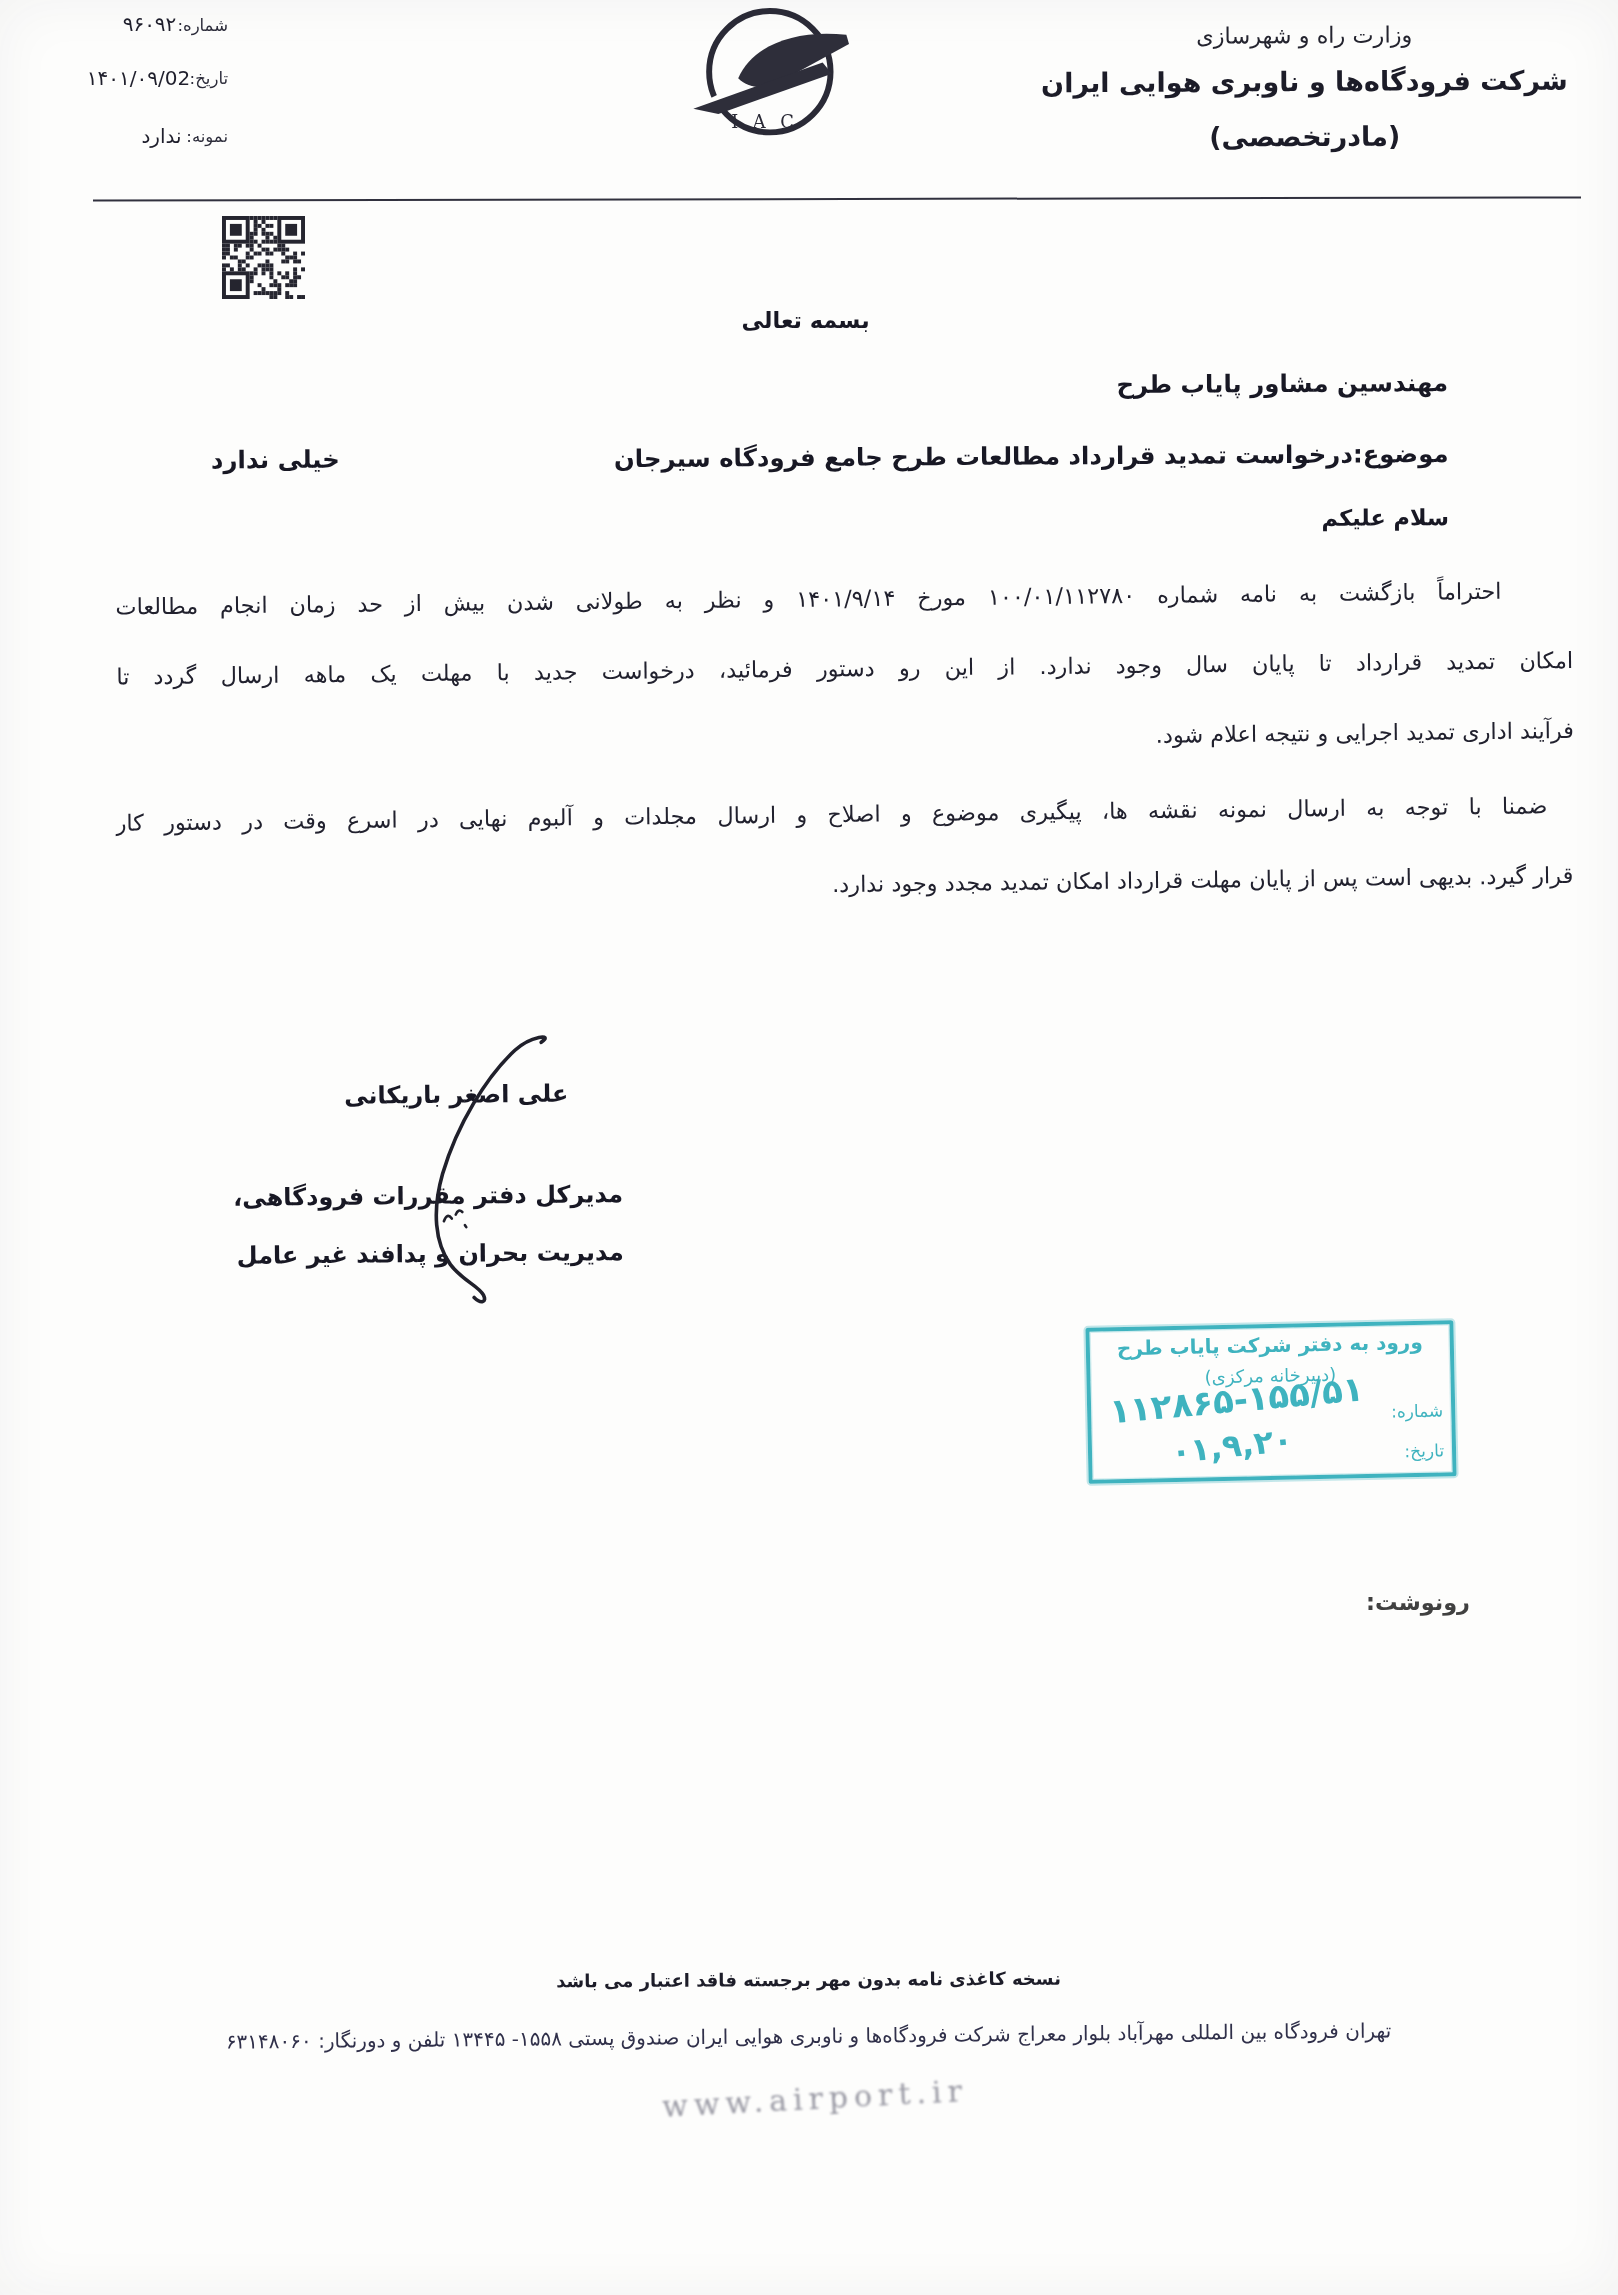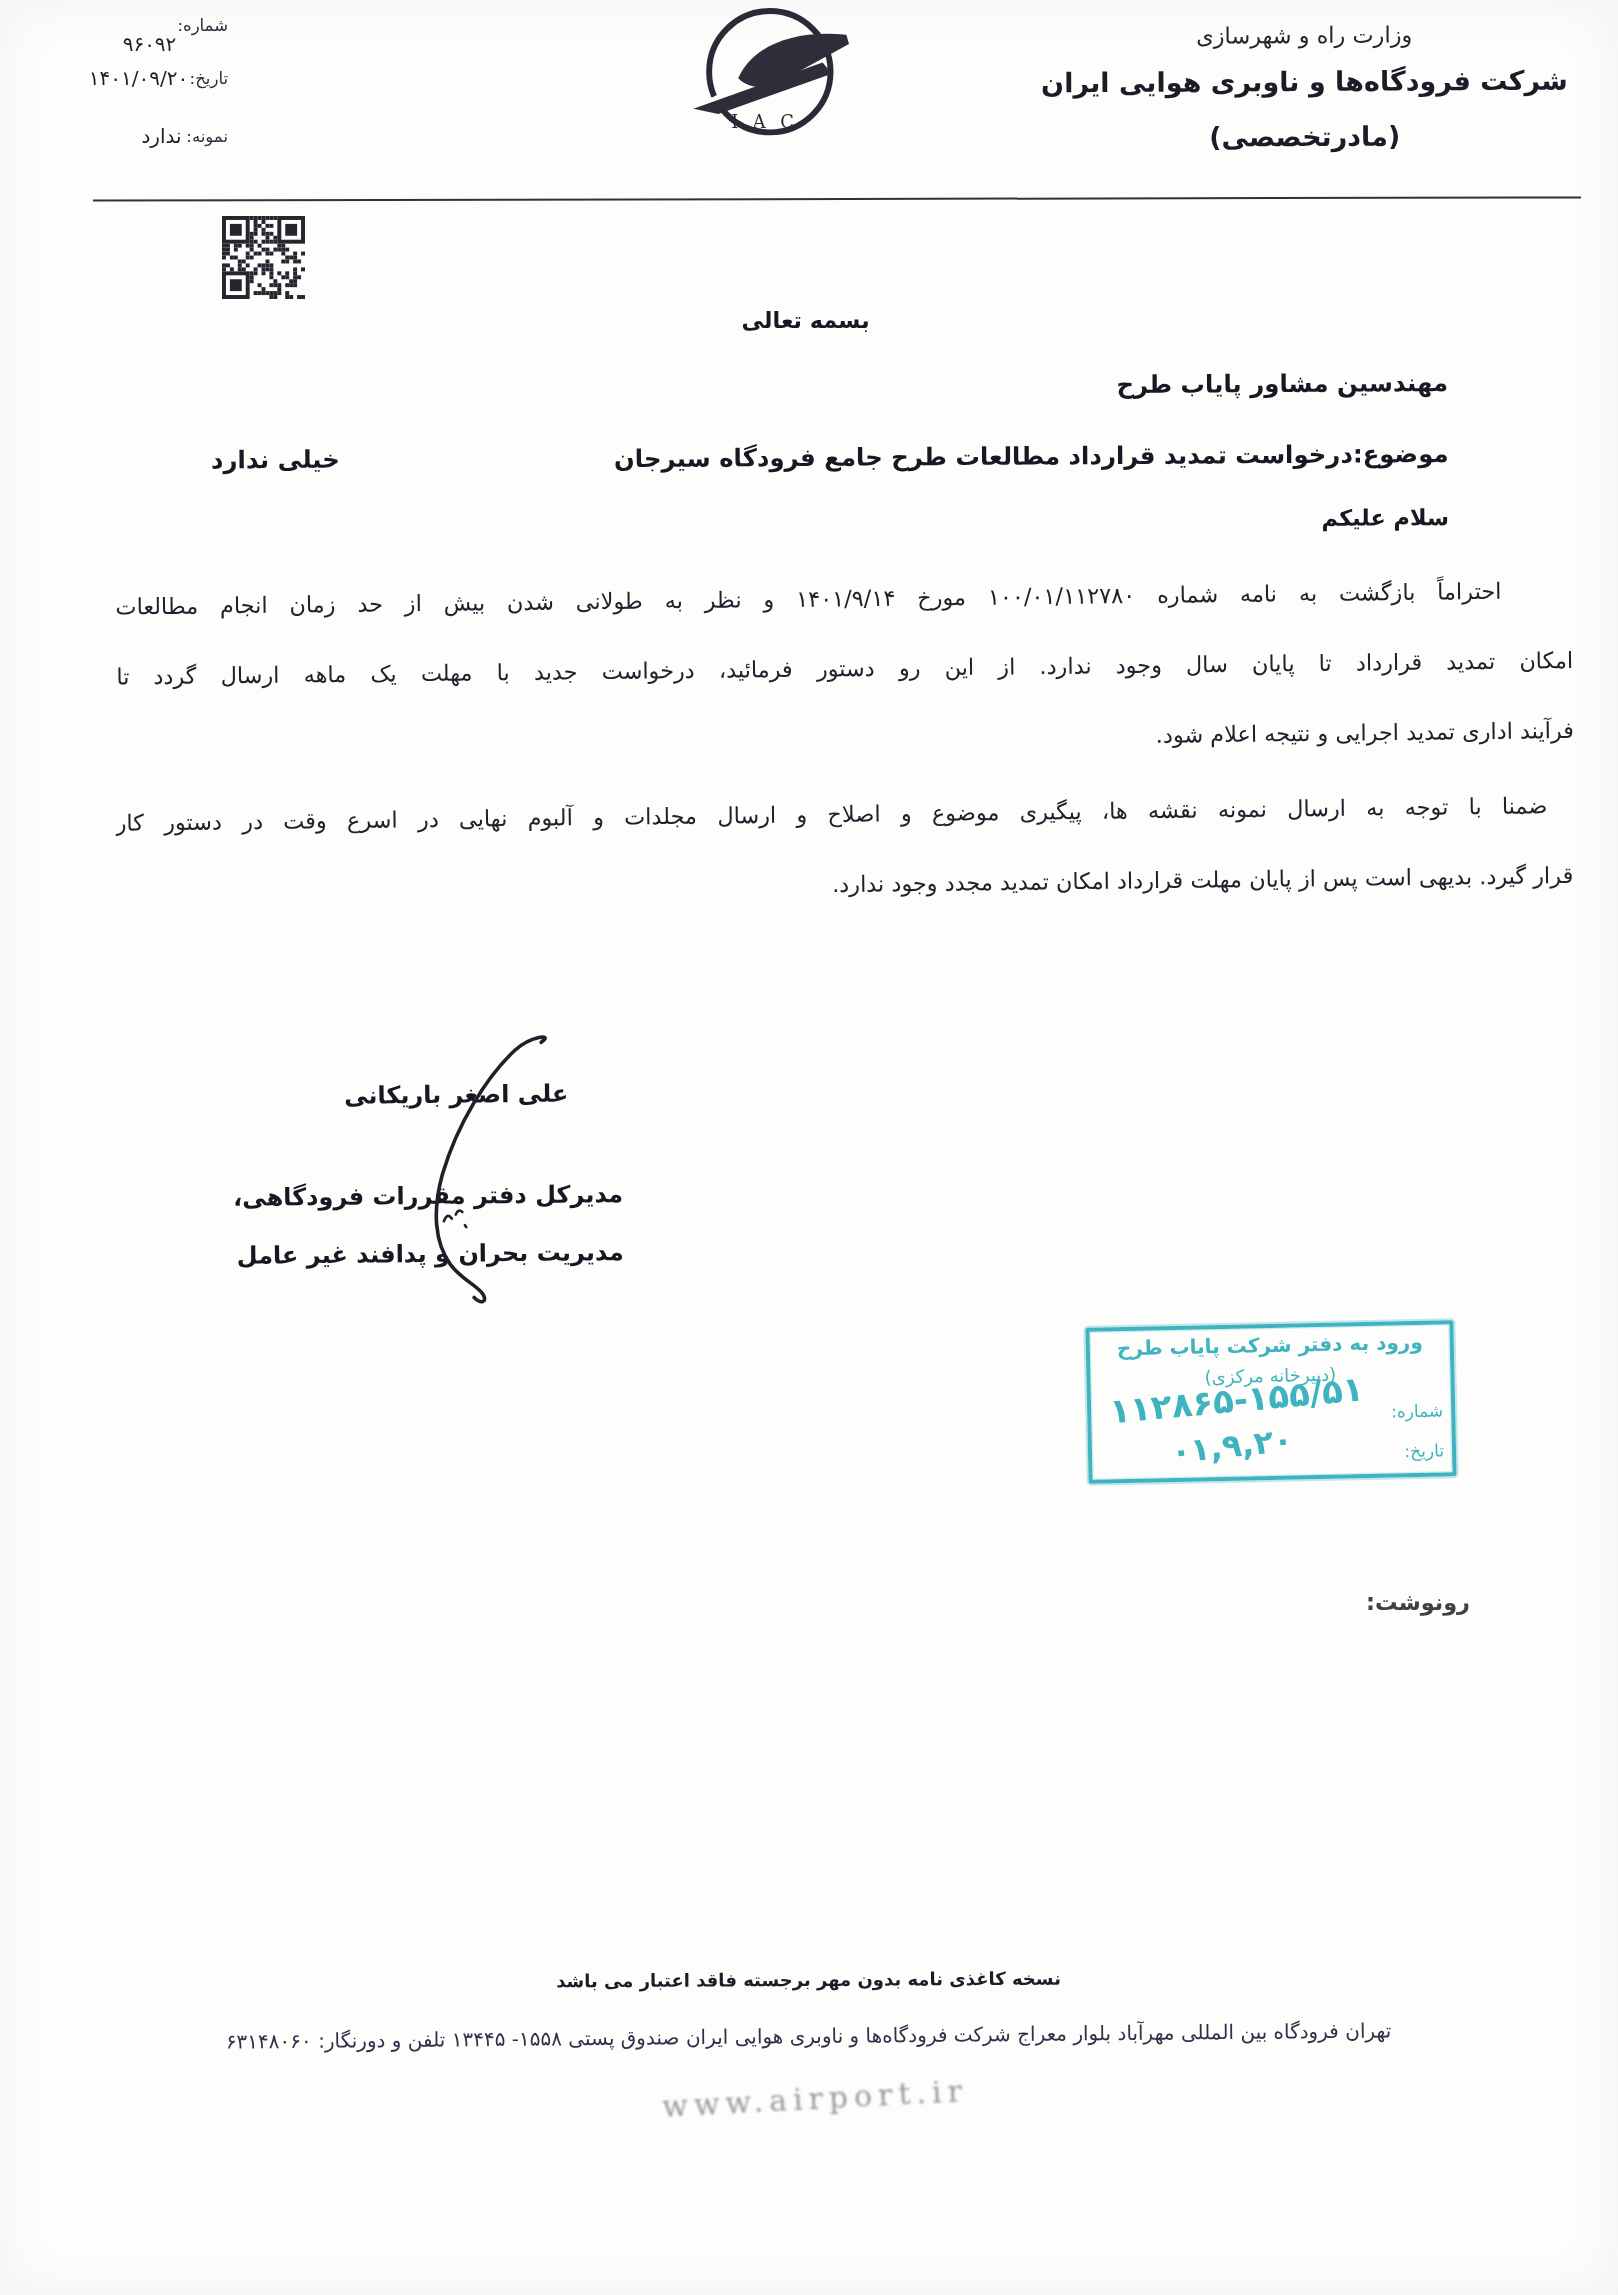--- a/index.html
+++ b/index.html
@@ -71,23 +71,23 @@
     opacity:.55;filter:blur(0.9px);
     transform:rotate(-3deg);direction:ltr;
   }
 </style>
 </head>
 <body>
 
 <div class="page">
 
   <span class="abs ref-label" style="right:1390px;top:16px;">شماره:</span>
-  <span class="abs ref-value" style="left:111px;top:12px;width:79px;margin-top:20px;">۹۶۰۹۲</span>
+  <span class="abs ref-value" style="left:111px;top:12px;width:79px;">۹۶۰۹۲</span>
   <span class="abs ref-label" style="right:1390px;top:69px;">تاریخ:</span>
-  <span class="abs ref-value" style="left:80px;top:66px;width:119px;">۱۴۰۱/۰۹/۲۰</span>
+  <span class="abs ref-value" style="left:80px;top:66px;width:119px;">۱۴۰۱/۰۹/02</span>
   <span class="abs ref-label" style="right:1390px;top:127px;">نمونه:</span>
   <span class="abs ref-value" style="left:123px;top:124px;width:79px;">ندارد</span>
 
   <svg class="abs" style="left:693px;top:2.6px;" width="157" height="144" viewBox="0 0 238 218">
     <circle cx="118" cy="104" r="92" fill="none" stroke="#2a2a36" stroke-width="9"></circle>
     <polygon points="-6,178 238,58 238,41 -6,161" fill="#fdfdfc"></polygon>
     <path d="M 70,114 C 94,60 162,40 234,48 L 238,62 L 132,120 C 108,133 84,128 70,114 Z" fill="#2e2e3a"></path>
     <polygon points="2,160 198,90 212,107 40,168" fill="#2e2e3a"></polygon>
     <text x="118" y="190" font-family="DejaVu Serif, serif" font-size="27" letter-spacing="22" text-anchor="middle" fill="#2a2a36">IAC</text>
   </svg>

